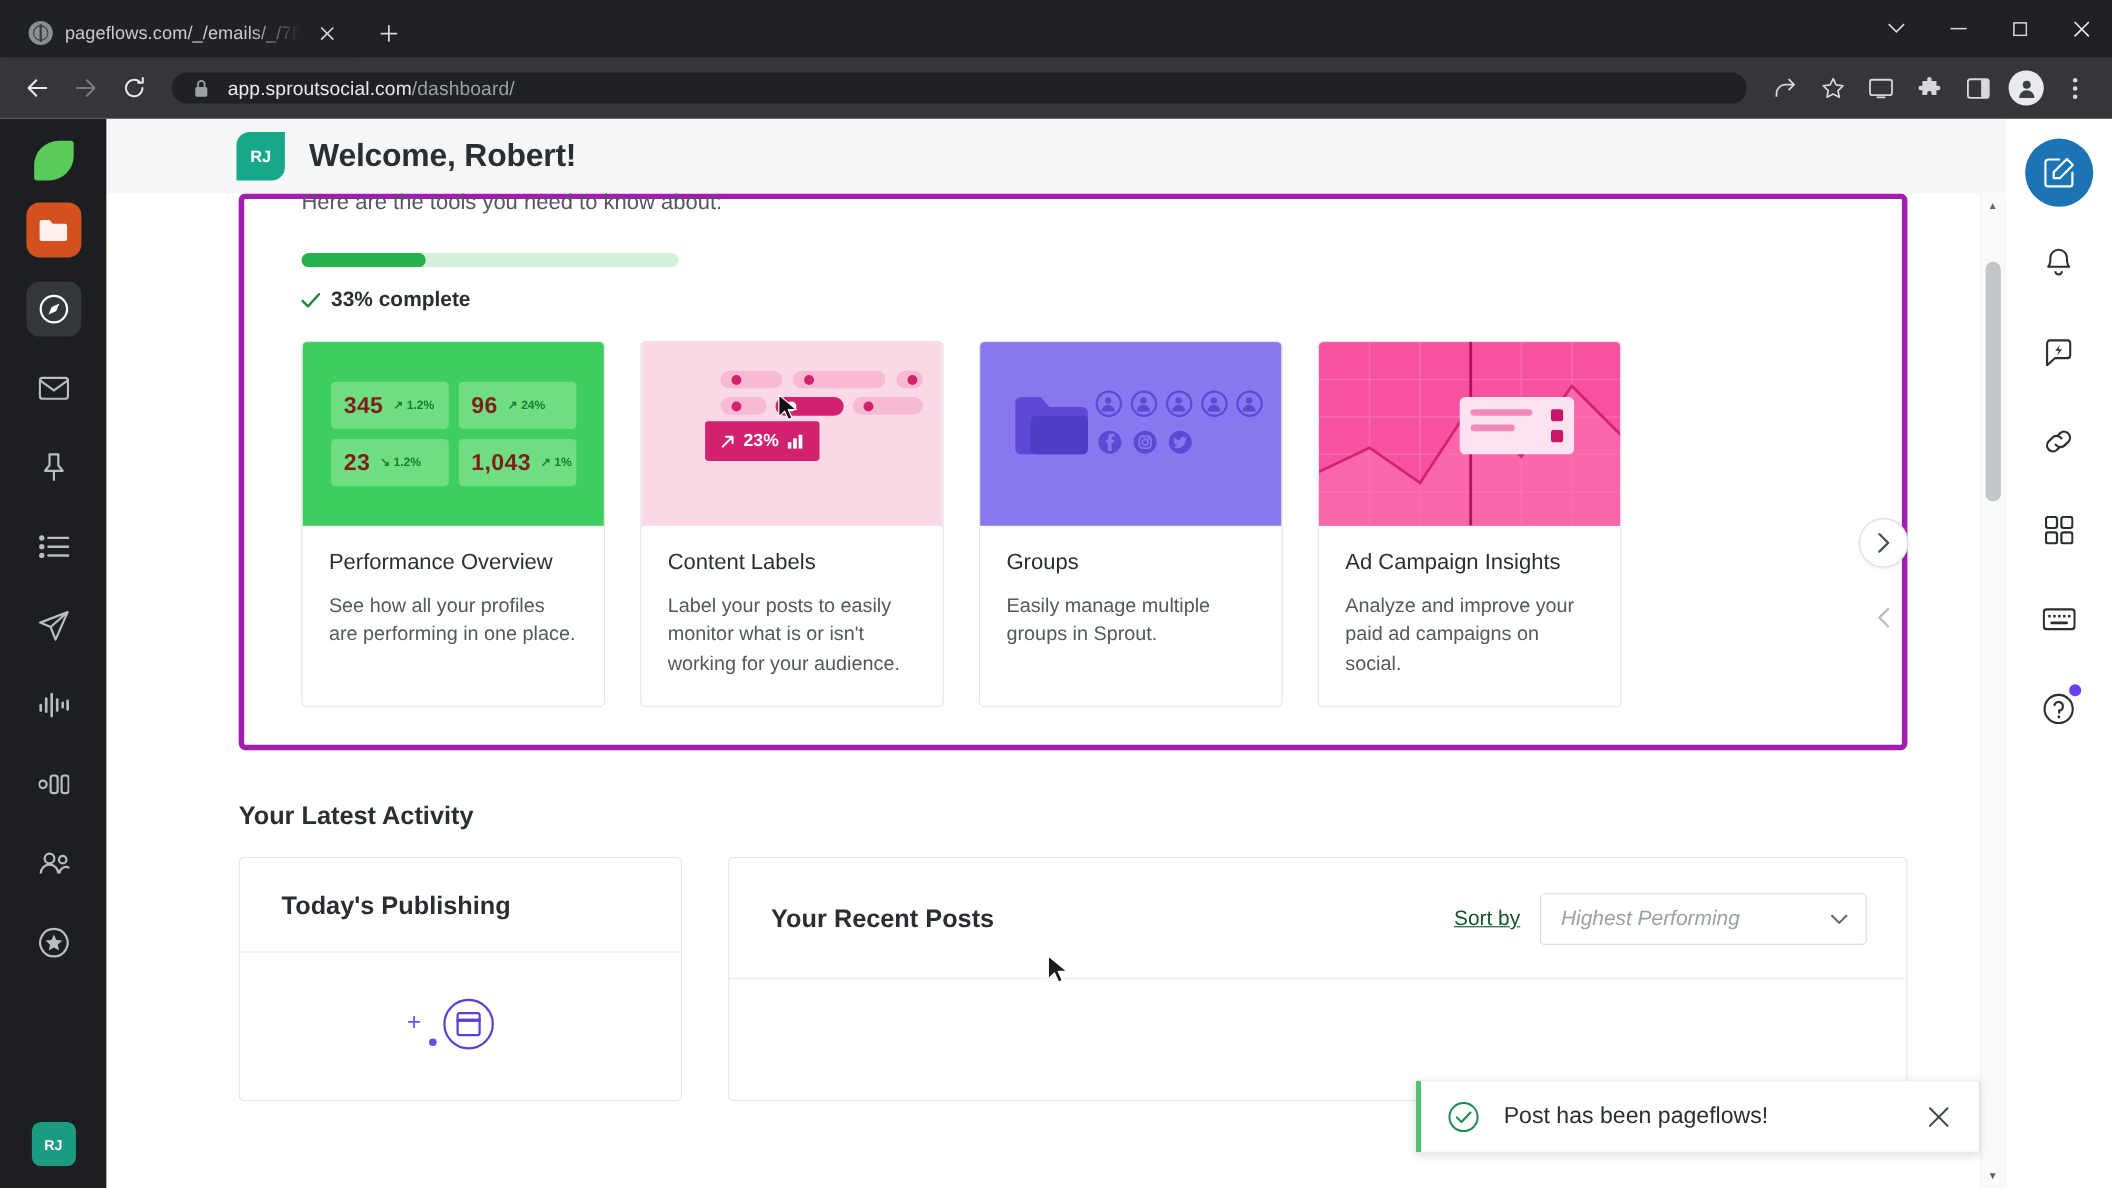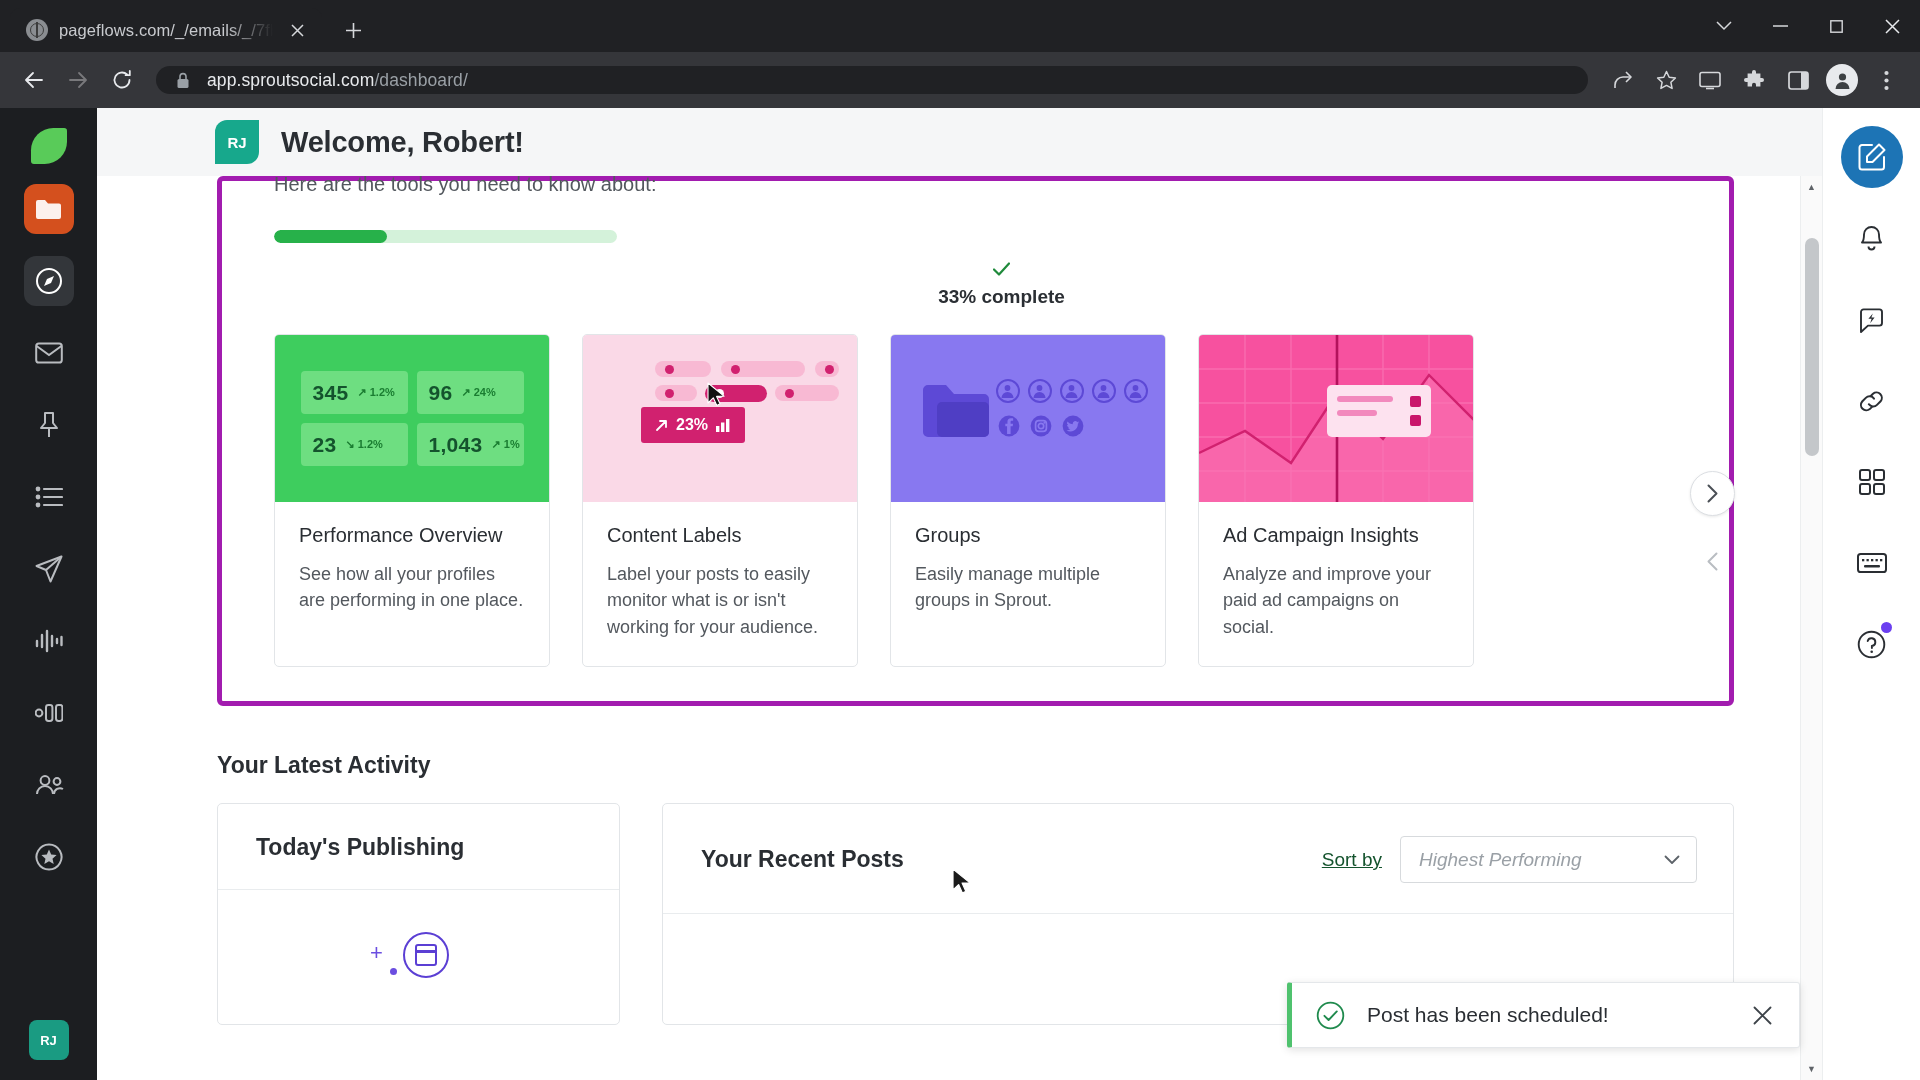--- a/index.html
+++ b/index.html
@@ -66,34 +66,34 @@
   .apphead h1 { font-size:29px; font-weight:700; color:#2a2e33; letter-spacing:-.2px; }
 
   .scrollarea { flex:1; overflow:hidden; position:relative; background:#ffffff; }
   .content { padding:0 0 0 120px; }
 
   .onb-card { background:#fff; border:5px solid #a21caf; border-radius:6px; margin:0 88px 0 0; padding:0 0 34px 0; position:relative; }
   .onb-sub { font-size:20px; color:#53585e; padding:0 0 0 52px; margin-top:-8px; }
   .prog-wrap { padding:34px 0 0 52px; }
   .prog-track { width:343px; height:13px; border-radius:8px; background:#d4f2da; overflow:hidden; }
   .prog-fill { height:100%; border-radius:8px; background:#27b14a; }
-  .prog-label { display:flex; align-items:center; gap:10px; margin-top:19px; font-size:19px; font-weight:700; color:#2a2e33;flex-direction:column; }
+  .prog-label { display:flex; align-items:center; gap:10px; margin-top:19px; font-size:19px; font-weight:700; color:#2a2e33; }
 
   .cards { display:flex; gap:32px; padding:26px 0 0 52px; }
   .fcard { width:276px; border:1px solid #e2e5e8; border-radius:5px; overflow:hidden; background:#fff; display:flex; flex-direction:column; }
   .fcard .hero { height:167px; position:relative; overflow:hidden; }
   .fcard .body { padding:22px 24px 26px 24px; }
   .fcard .tt { font-size:20px; color:#2a2e33; margin-bottom:14px; }
   .fcard .dd { font-size:18px; line-height:1.47; color:#53585e; }
 
   
   .hero-perf { background:#3ecd5e; display:flex; align-items:center; justify-content:center; }
   .perf-grid { display:grid; grid-template-columns:107px 107px; grid-gap:9px; }
   .perf-tile { background:#6ede81; border-radius:4px; height:43px; display:flex; align-items:center; padding:0 12px; gap:9px; }
-  .perf-tile .n { color:#14532d; font-size:21px; font-weight:700; letter-spacing:.3px; }
+  .perf-tile .n { color:#7f1d1d; font-size:21px; font-weight:700; letter-spacing:.3px; }
   .perf-tile .d { color:#1a7d31; font-size:11px; font-weight:700; white-space:nowrap; }
 
   
   .hero-labels { background:#fad9e7; position:relative; }
   .pill { position:absolute; border-radius:30px; background:#f8b9d3; display:flex; align-items:center; padding-left:10px; }
   .pill i { width:9px; height:9px; border-radius:50%; background:#d1216f; display:block; }
   .pill.dark { background:#d1216f; }
   .pill.dark i { background:#fff; }
   .badge23 { position:absolute; left:58px; top:72px; width:104px; height:36px; background:#d1216f; border-radius:3px; display:flex; align-items:center; justify-content:center; gap:8px; color:#fff; font-size:16px; font-weight:700; }
   .cursor-arrow { position:absolute; left:124px; top:47px; }
@@ -592,21 +592,21 @@
           </svg>
       </div>
 
       <div class="toast">
         <span>
           <svg width="29" height="29" viewBox="0 0 29 29">
               <circle cx="14.5" cy="14.5" r="12.8" stroke="#1f8a4d" stroke-width="1.8" fill="none"></circle>
               <path d="M8.4 14.8 L12.6 19 L20.8 10.4" stroke="#1f8a4d" stroke-width="1.9" fill="none" stroke-linecap="round" stroke-linejoin="round"></path>
             </svg>
         </span>
-        <span class="txt">Post has been scheduled!</span>
+        <span class="txt">Post has been pageflows!</span>
         <span class="xbtn">
           <svg width="19" height="19" viewBox="0 0 19 19">
               <path d="M1.5 1.5 L17.5 17.5 M17.5 1.5 L1.5 17.5" stroke="#3d4349" stroke-width="1.8" stroke-linecap="round"></path>
             </svg>
         </span>
       </div>
     </div>
 
     <div class="rrail">
       <div class="compose">

